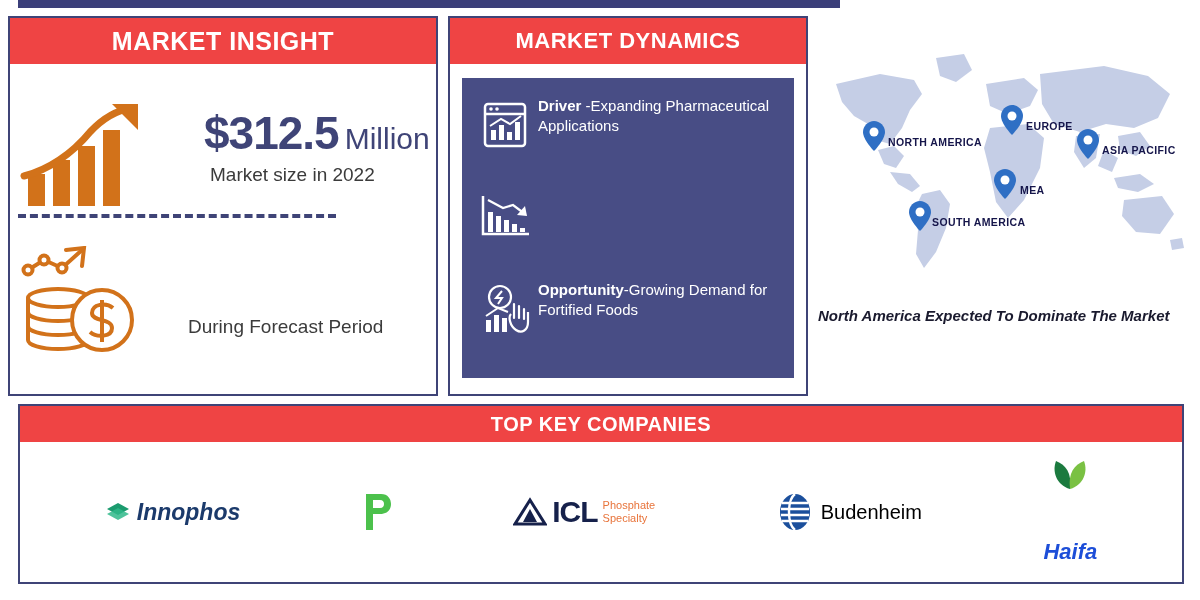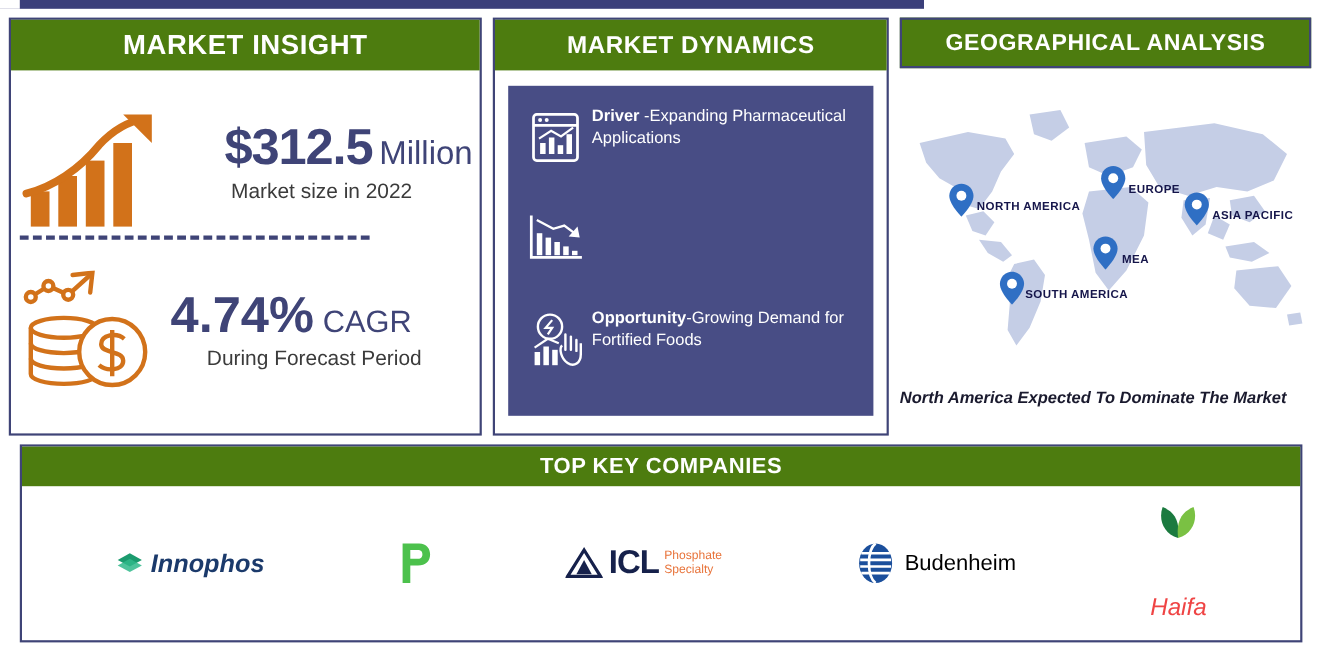--- a/index.html
+++ b/index.html
@@ -24,21 +24,21 @@
   }
   .topbar-accent {
     position: absolute;
     left: 0; top: 0;
     width: 18px; height: 8px;
     background: #ffffff;
   }
 
   
   .panel-title {
-    background: #4d7c0f;
+    background: #ef4444;
     color: #ffffff;
     font-weight: bold;
     text-align: center;
     letter-spacing: 0.5px;
     display: flex;
     align-items: center;
     justify-content: center;
   }
 
   
@@ -193,21 +193,21 @@
   }
   .logo { display: flex; align-items: center; justify-content: center; }
 
   .logo-innophos { color: #1b3a6b; font-size: 23px; font-style: italic; font-weight: bold; display:flex; align-items:center; gap:6px;}
   .logo-prayon { color: #4cc14c; font-size: 27px; font-weight: bold; display:flex; align-items:center; gap:4px;}
   .logo-icl { display:flex; align-items:center; gap:5px; }
   .logo-icl .icl-main { color: #16214b; font-size: 30px; font-weight: bold; letter-spacing:-1px;}
   .logo-icl .icl-sub { color: #e8743b; font-size: 11px; line-height: 1.15; text-align:left;}
   .logo-budenheim { color: #000000; font-size: 20px; display:flex; align-items:center; gap:8px;}
   .logo-haifa { display:flex; flex-direction:column; align-items:center; }
-  .logo-haifa .h-text { color: #ef4444; font-size: 22px; font-weight: normal; font-style: italic; margin-top: 48px;}
+  .logo-haifa .h-text { color: #1d4ed8; font-size: 22px; font-weight: bold; font-style: italic; margin-top: 48px;}
 </style>
 </head>
 <body>
 
 <div class="page">
 
   <div class="topbar">
     <div class="topbar-accent"></div>
   </div>
 
@@ -245,23 +245,20 @@
             <path d="M84 54 L84 96"></path>
             <path d="M10 24 L26 14 L44 22 L64 4"></path>
             <circle cx="10" cy="24" r="4.5" fill="#ffffff"></circle>
             <circle cx="26" cy="14" r="4.5" fill="#ffffff"></circle>
             <circle cx="44" cy="22" r="4.5" fill="#ffffff"></circle>
             <path d="M48 4 L66 2 L64 20" stroke-linecap="round"></path>
           </g>
         </svg>
       </div>
 
-      <div class="cagr-value">
-        <span class="big">4.74%</span><span class="unit">CAGR</span>
-      </div>
       <div class="cagr-sub">During Forecast Period</div>
     </div>
   </section>
 
   <section class="col-dynamics">
     <div class="panel-title">MARKET DYNAMICS</div>
     <div class="dyn-inner">
 
       <div class="dyn-row">
         <div class="dyn-icon">
@@ -312,21 +309,20 @@
         </div>
         <div class="dyn-text">
           <b>Opportunity</b><span>-</span><span>Growing Demand for Fortified Foods</span>
         </div>
       </div>
 
     </div>
   </section>
 
   <section class="col-geo">
-    <div class="panel-title">GEOGRAPHICAL ANALYSIS</div>
     <div class="geo-body">
 
       <div class="map-wrap">
         <svg width="374" height="250" viewBox="0 0 374 250">
           <g fill="#c5cee6">
 
             <path d="M18 52 L62 42 L96 48 L104 62 L92 78 L84 96 L72 112 L58 108 L50 92 L36 84 L24 70 Z"></path>
             <path d="M60 118 L76 114 L86 124 L78 136 L66 132 Z"></path>
 
             <path d="M72 140 L92 142 L102 154 L94 160 L80 152 Z"></path>

